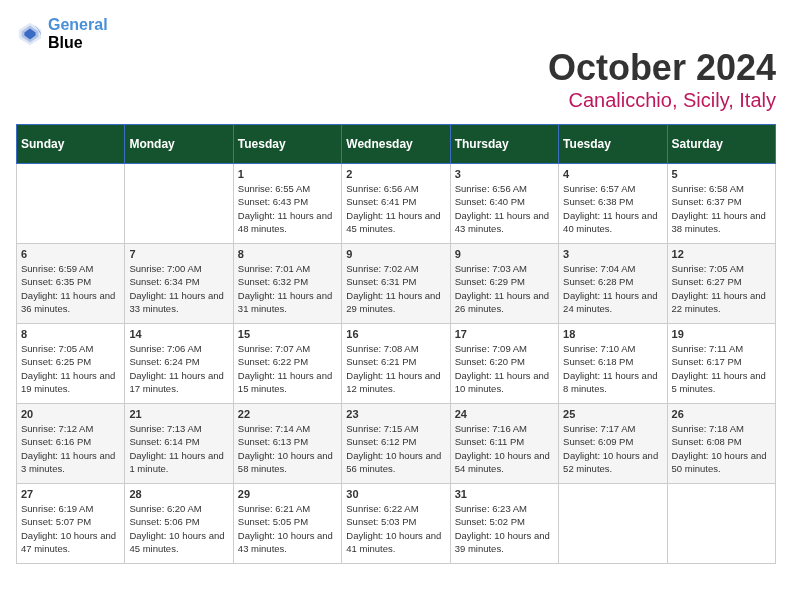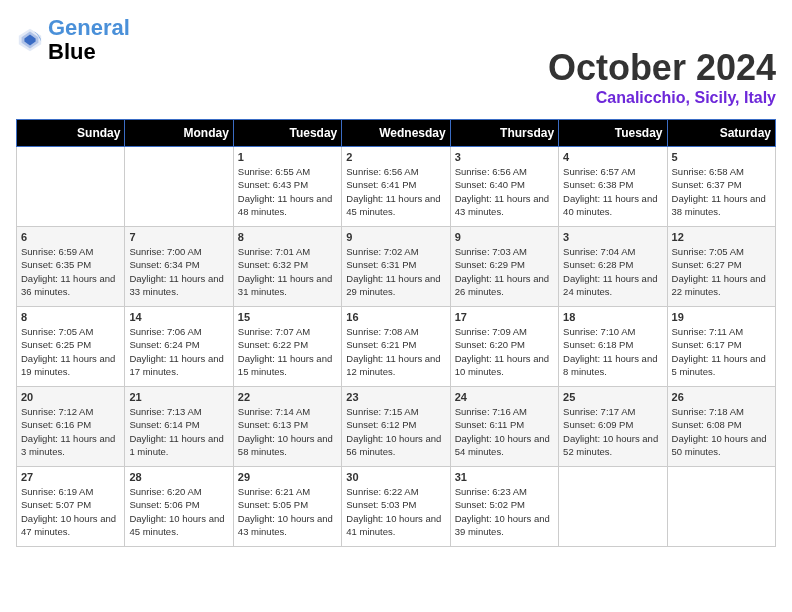--- a/index.html
+++ b/index.html
@@ -15,21 +15,21 @@
       justify-content: space-between;
       align-items: flex-start;
       margin-bottom: 12px;
     }
     .logo {
       display: flex;
       align-items: center;
       gap: 4px;
     }
     .logo-text {
-      font-size: 22px;
+      font-size: 16px;
       font-weight: bold;
       color: #333;
       line-height: 1.1;
     }
     .logo-text span {
       color: #4a90d9;
     }
     .logo-icon {
       width: 28px;
       height: 28px;
@@ -37,36 +37,35 @@
     .title-block {
       text-align: right;
       margin-top: 31px;
     }
     .month-title {
       font-size: 36px;
       font-weight: bold;
       color: #333;
     }
     .location {
-      font-size: 16px;
-      color: #6d28d9;
-      font-weight: bold;
+      font-size: 20px;
+      color: #be185d;
     }
     table {
       width: 100%;
       border-collapse: collapse;
       table-layout: fixed;
     }
     thead tr th {
-      background: #000000;
+      background: #14532d;
       color: #fff;
       font-size: 12px;
       font-weight: bold;
-      padding: 6px 4px;
-      text-align: right;
+      padding: 12px 4px;
+      text-align: left;
       border: 1px solid #3a6cc4;
     }
     tbody tr td {
       border: 1px solid #ccc;
       vertical-align: top;
       padding: 4px;
       font-size: 10px;
       color: #333;
       height: 80px;
     }

